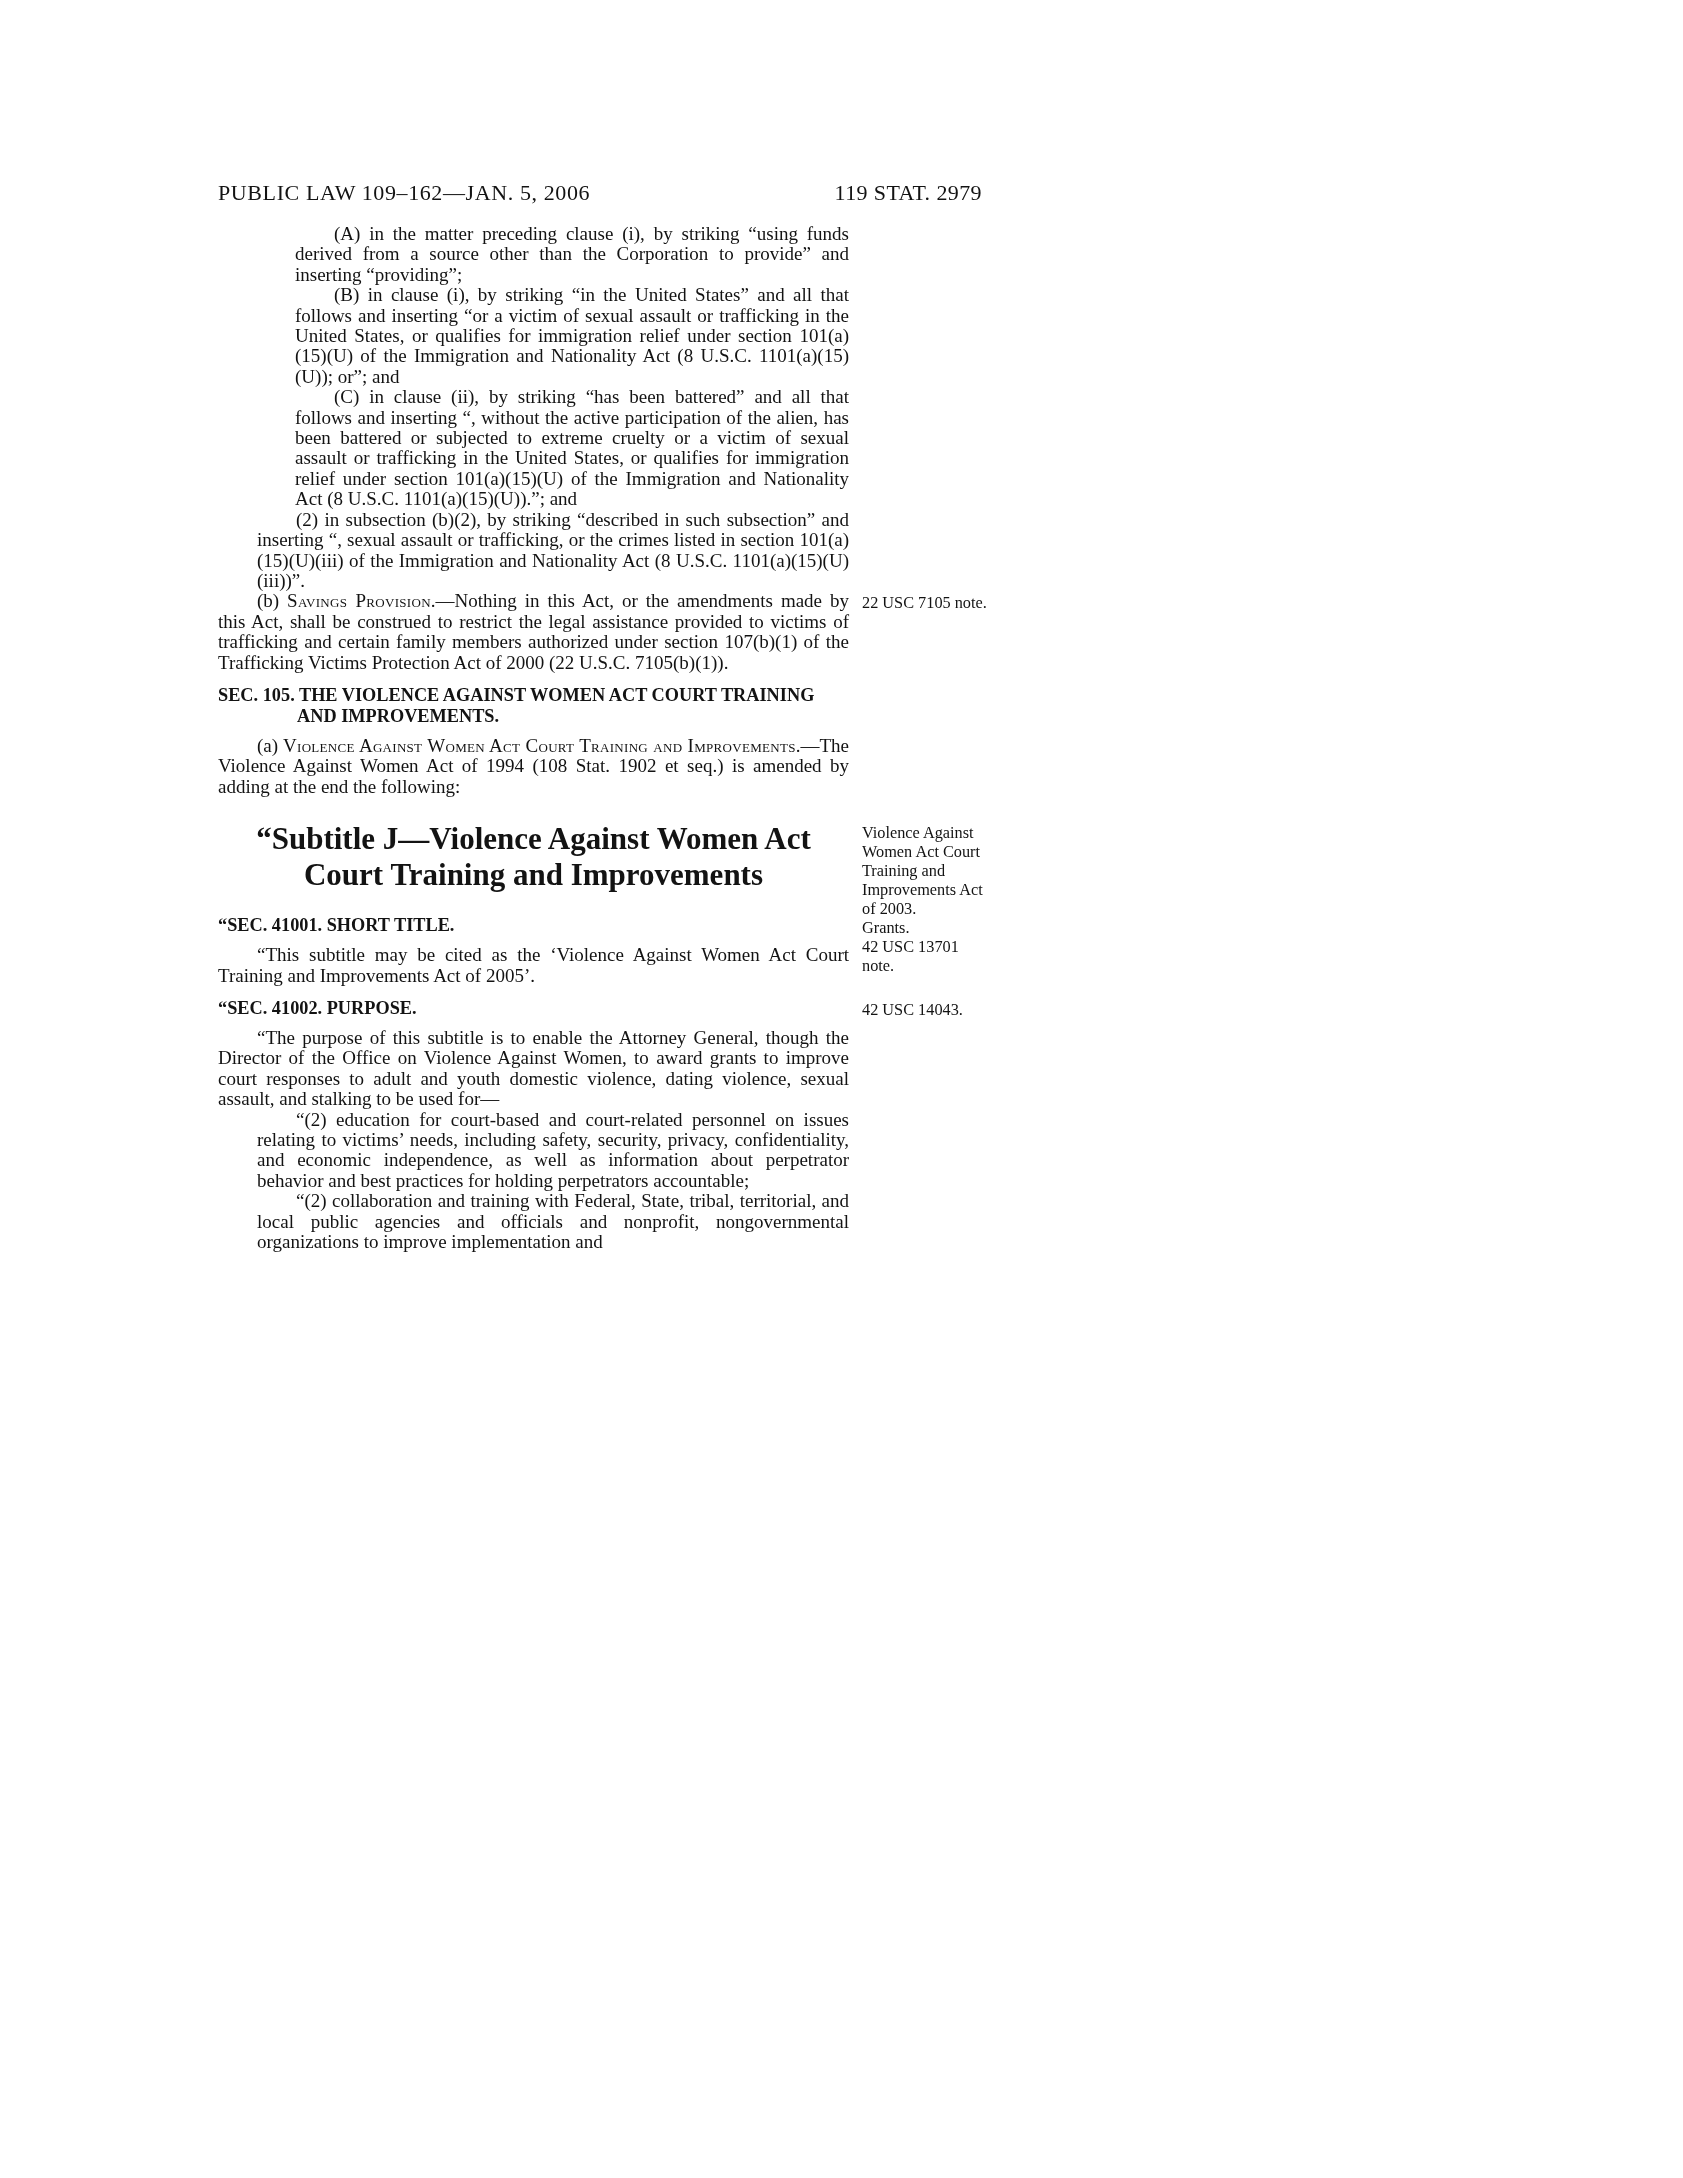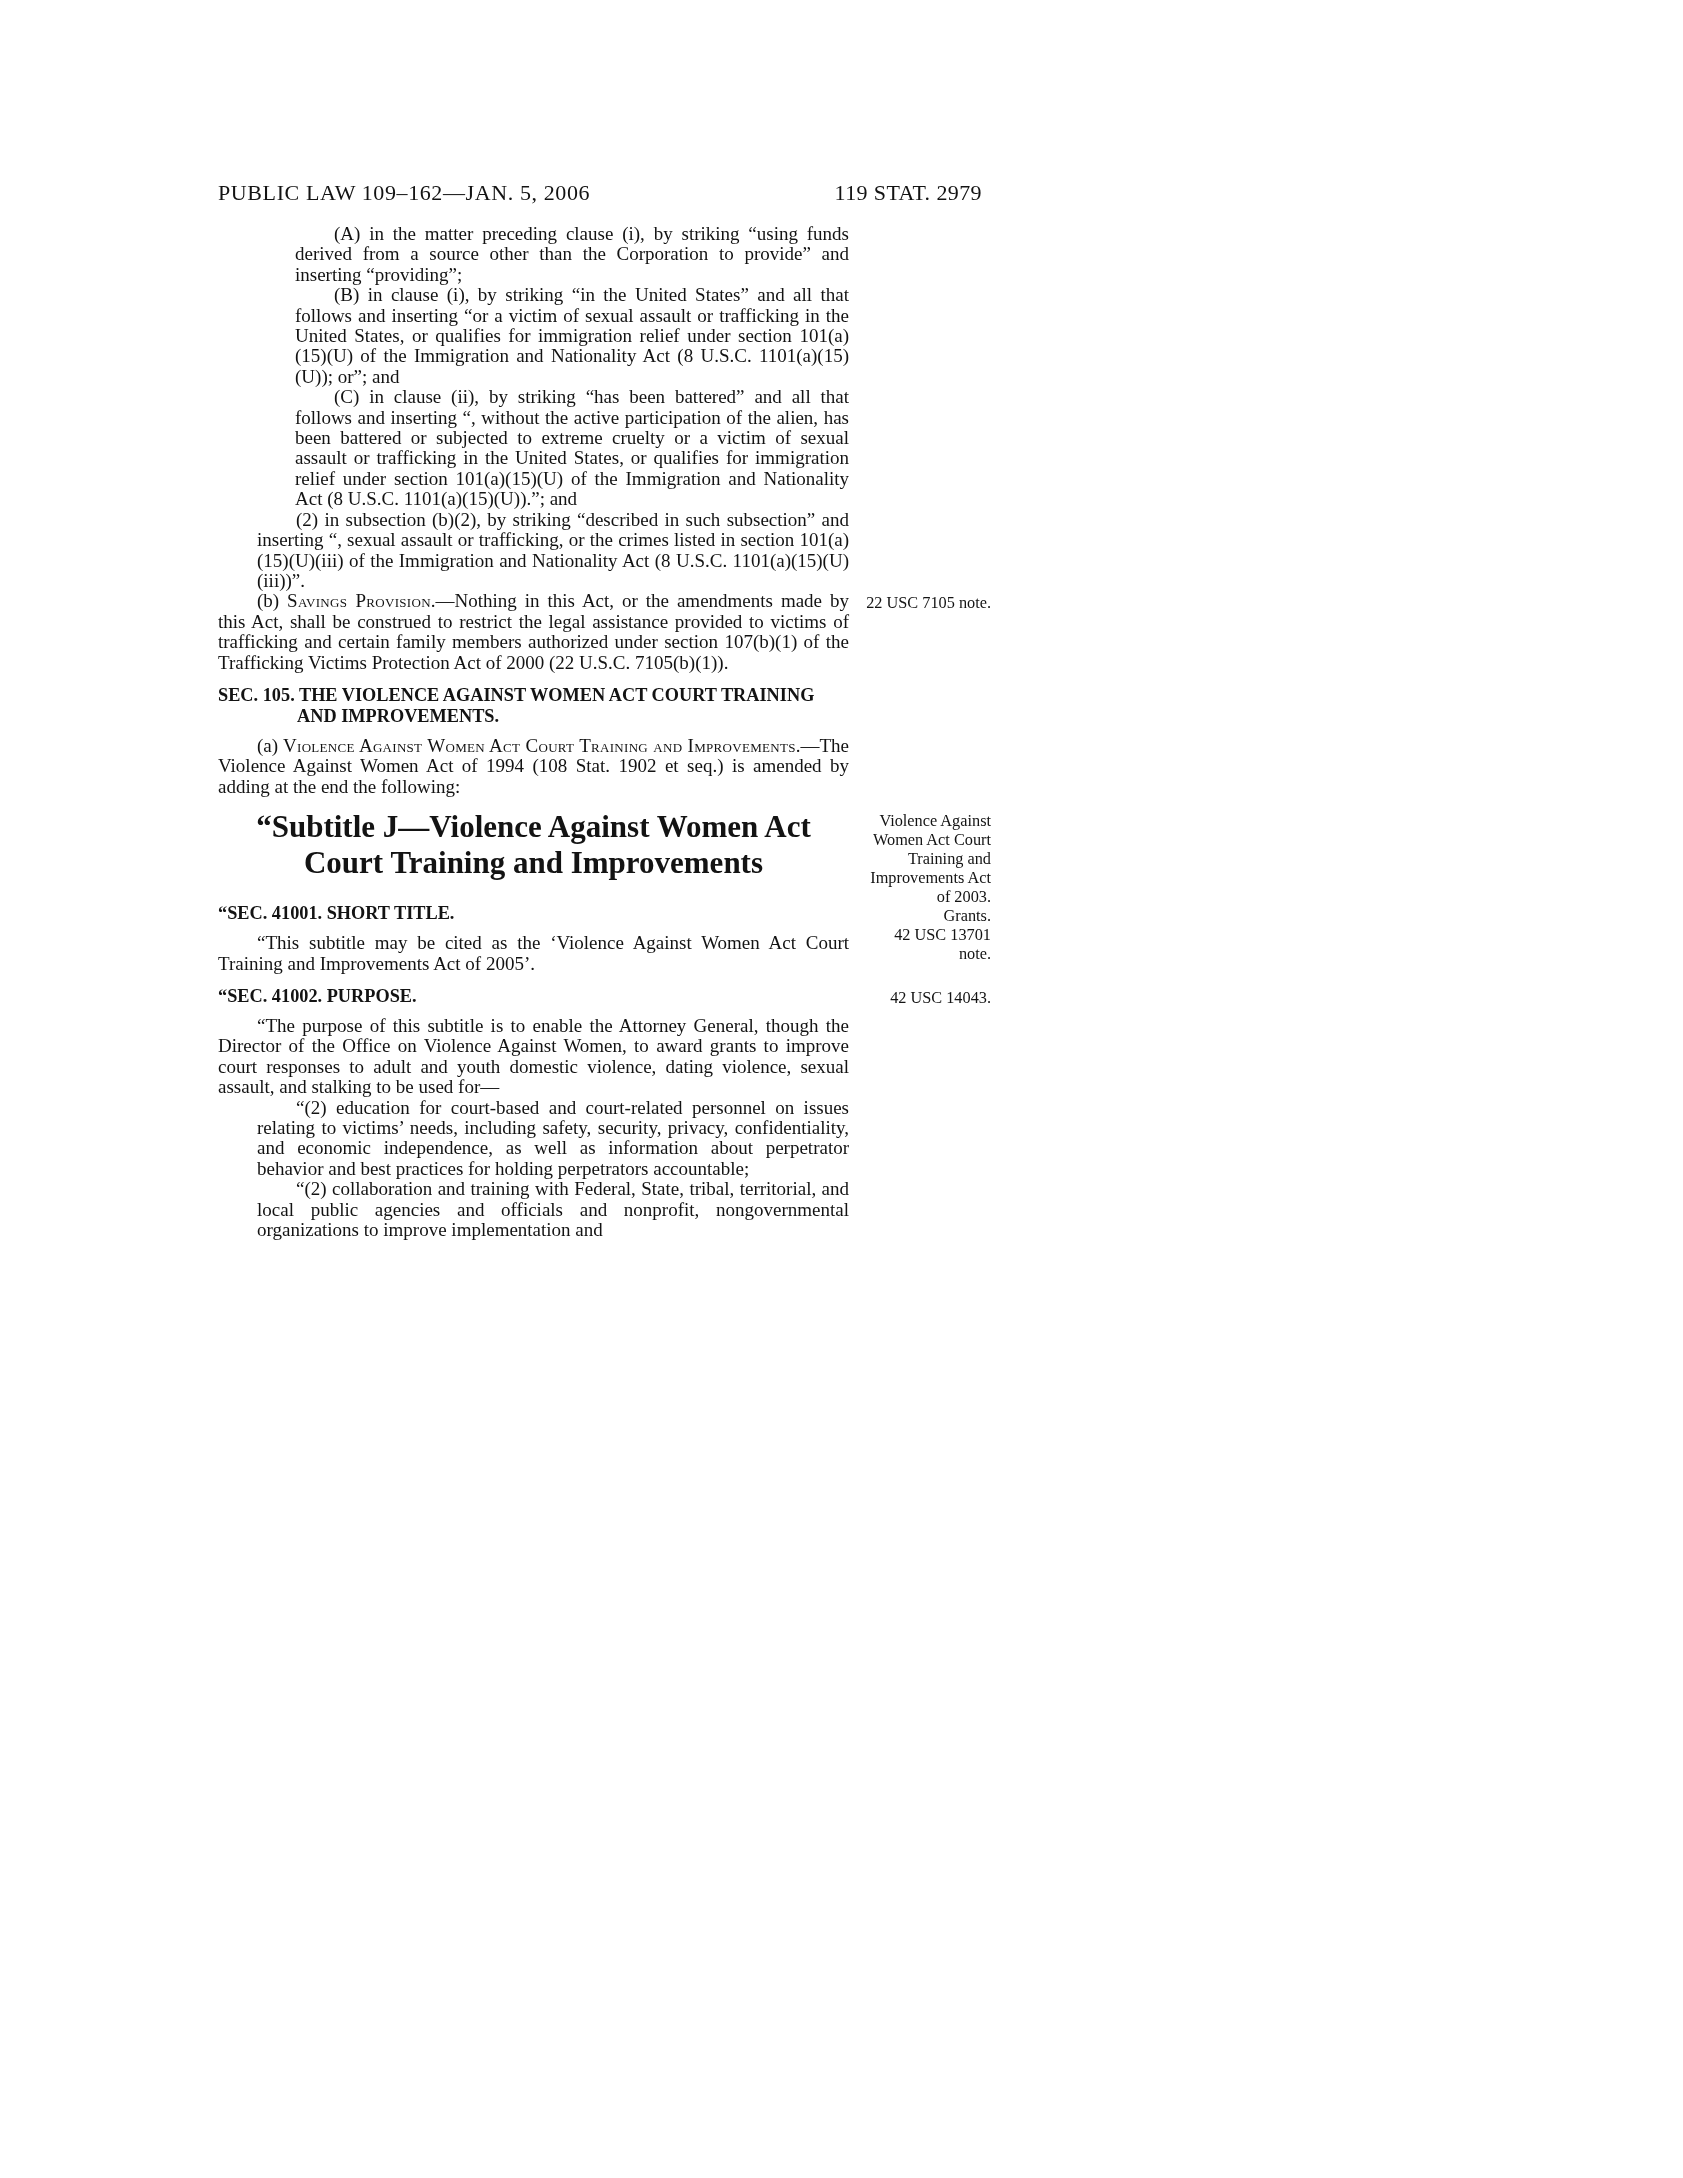--- a/index.html
+++ b/index.html
@@ -33,29 +33,29 @@
 
   .sec-heading {
     font-weight: bold; font-size: 18.3px; line-height: 21px;
     padding-left: 79px; text-indent: -79px; text-align: left;
     margin-top: 12px; margin-bottom: 9px;
     position: relative;
   }
   .subtitle-heading {
     font-weight: bold; font-size: 31px; line-height: 36px;
     text-align: center; text-indent: 0;
-    margin-top: 12px; margin-bottom: 22px;
+    margin-top: 24px; margin-bottom: 22px;
     position: relative;
   }
   .subtitle-heading .heading-text { display: block; max-width: 598px; margin: 0 auto; }
 
   .margin-note {
     position: absolute; left: 644px; top: 2px; width: 129px;
     font-size: 16.3px; line-height: 19px; font-weight: normal;
-    text-align: right; text-indent: 0; letter-spacing: 0;
+    text-align: left; text-indent: 0; letter-spacing: 0;
     font-family: "Liberation Serif", serif;
   }
   .margin-note .note-block { display: block; }
 </style>
 </head>
 <body>
 
 <div class="page">
 
   <div class="header">

